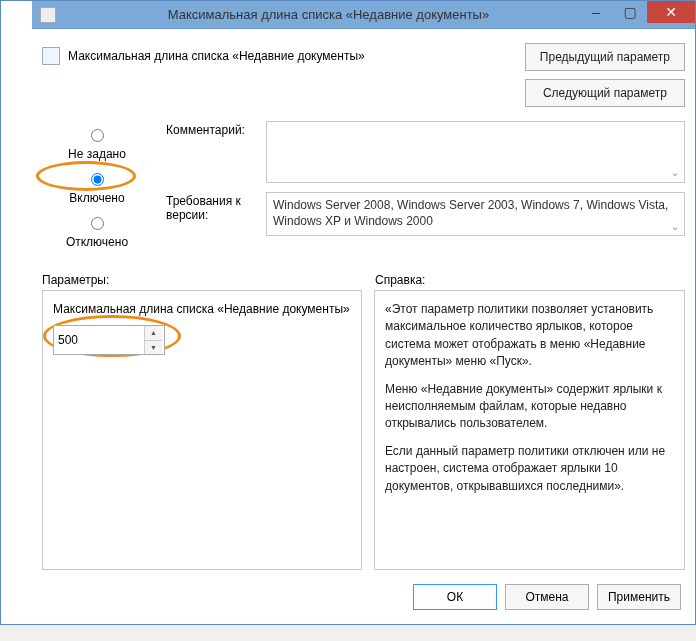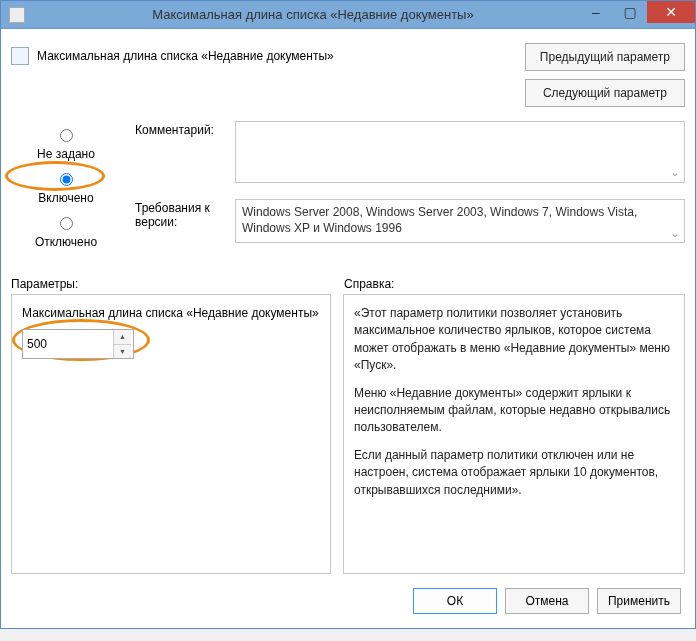--- a/index.html
+++ b/index.html
@@ -7,20 +7,21 @@
   margin: 0;
   font-family: "Segoe UI", Tahoma, sans-serif;
   font-size: 12px;
   background: #f0f0f0;
   width: 696px;
 }
 .window {
   width: 696px;
   background: #fff;
   border: 1px solid #5a8bc4;
+  padding-left: 31px;
 }
 .titlebar {
   height: 28px;
   background: linear-gradient(#5a8bc4, #5a8bc4);
   background: #7ba9d8;
   display: flex;
   align-items: center;
   color: #2b2b2b;
   position: relative;
   border-bottom: 1px solid #6a99c8;
@@ -111,21 +112,21 @@
   flex-direction: column;
 }
 .radio-opt input { margin:0; }
 .col-fields {
   flex: 1;
 }
 .fld-row {
   display: flex;
   align-items: flex-start;
   gap: 8px;
-  margin-bottom: 16px;
+  margin-bottom: 9px;
 }
 .fld-label {
   width: 92px;
   padding-top: 2px;
 }
 .comment-box {
   flex: 1;
   height: 62px;
   border: 1px solid #c8c8c8;
   background: #fff;
@@ -279,21 +280,21 @@
         <div class="fld-row">
           <div class="fld-label">Комментарий:</div>
           <div class="comment-box">
             <span></span>
             <div class="scroll-hint">⌄</div>
           </div>
         </div>
         <div class="fld-row">
           <div class="fld-label">Требования к версии:</div>
           <div class="req-box">
-            <span>Windows Server 2008, Windows Server 2003, Windows 7, Windows Vista, Windows XP и Windows 1996</span>
+            <span>Windows Server 2008, Windows Server 2003, Windows 7, Windows Vista, Windows XP и Windows 2000</span>
             <div class="scroll-hint">⌄</div>
           </div>
         </div>
       </div>
     </div>
 
     <div class="section-labels">
       <div class="sec-l">Параметры:</div>
       <div>Справка:</div>
     </div>

